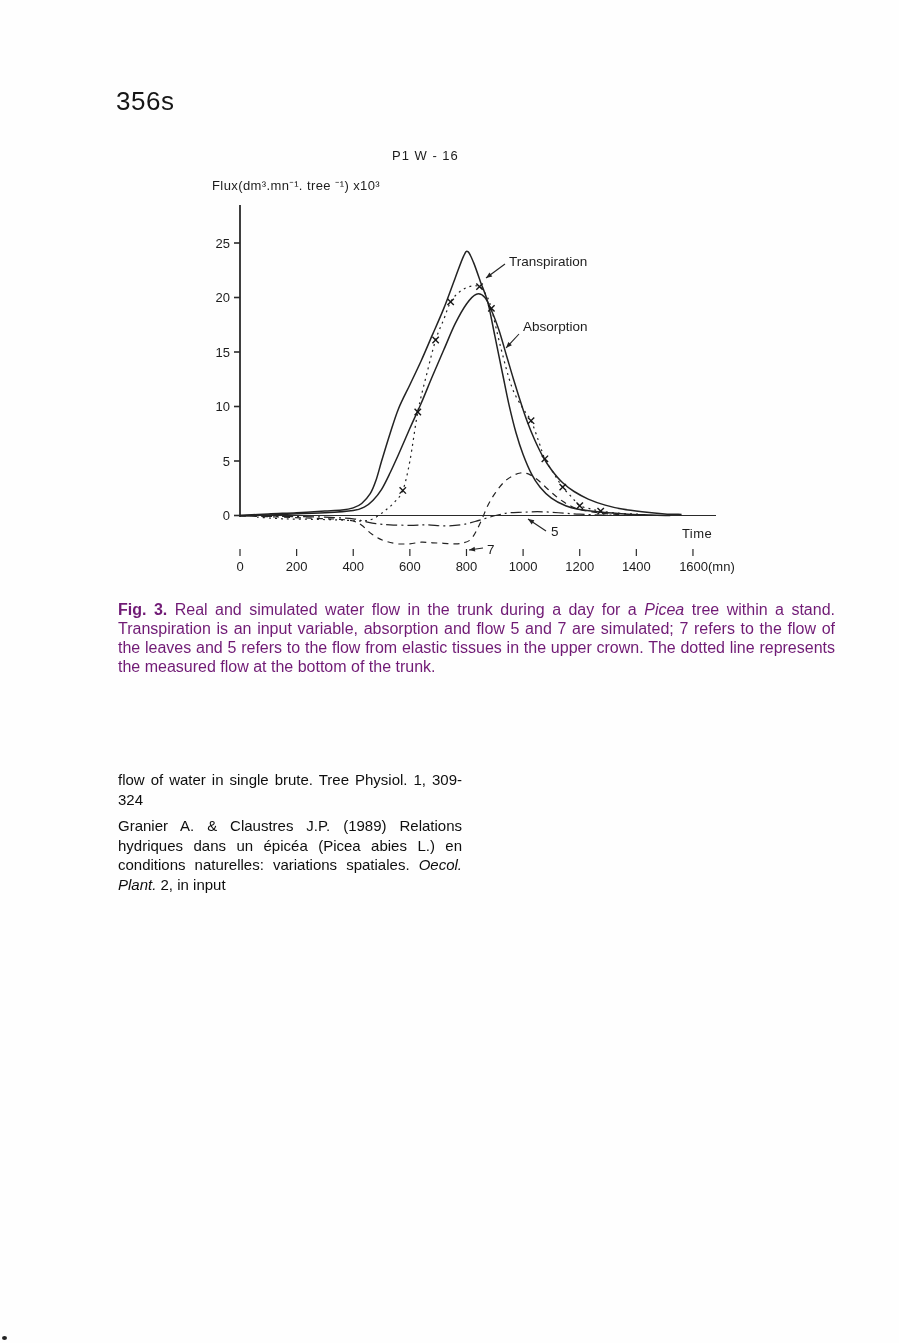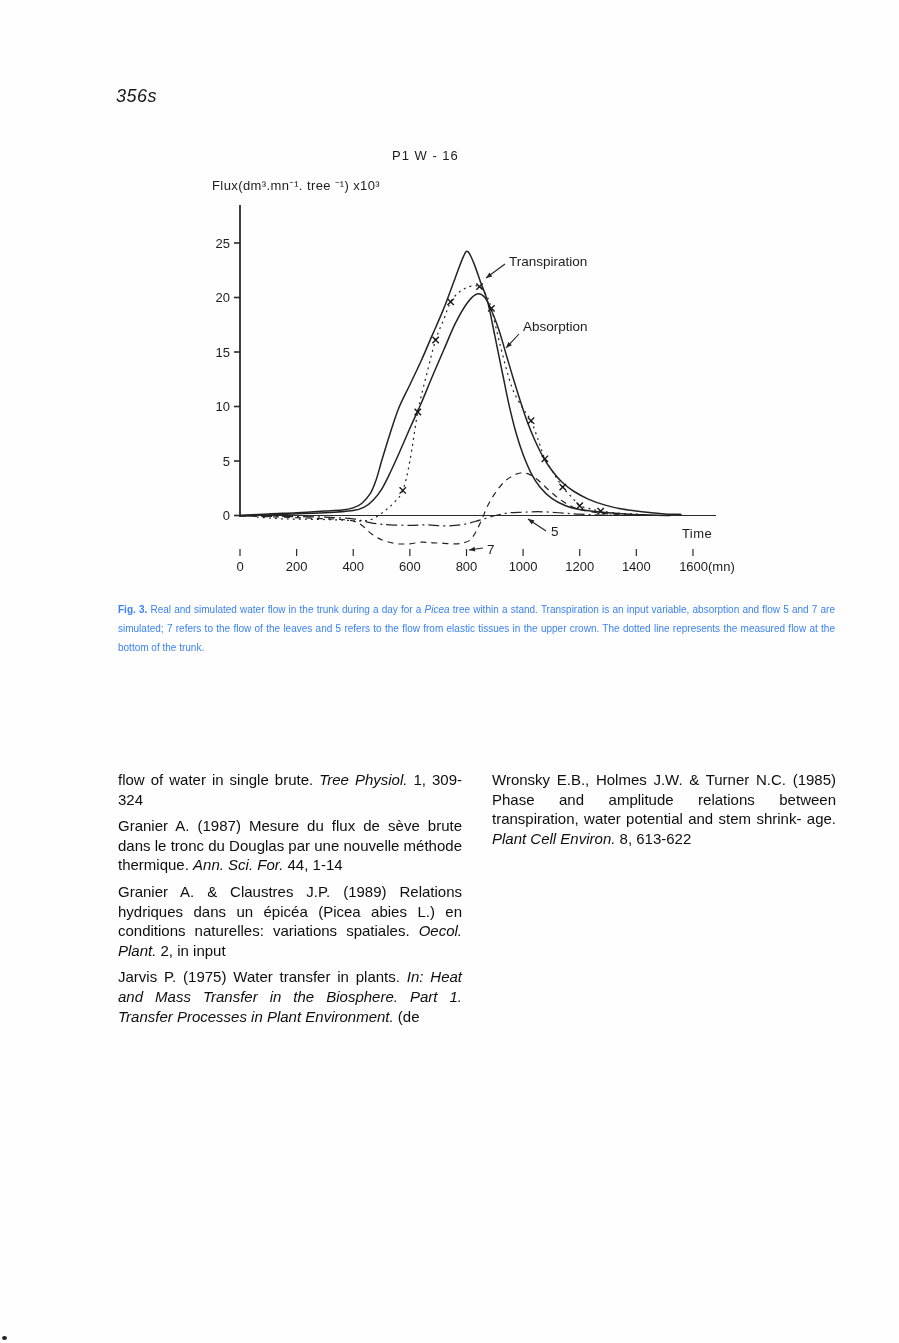--- a/index.html
+++ b/index.html
@@ -1,28 +1,28 @@
 <!DOCTYPE html>
 <html><head>
 <meta charset="utf-8">
 <style>
   html,body{margin:0;padding:0;}
   body{
     width:899px;height:1343px;background:#fefefe;position:relative;
     font-family:"Liberation Sans",sans-serif;color:#111;overflow:hidden;
   }
-  .pagenum{position:absolute;left:116px;top:86px;font-size:18px;letter-spacing:.5px;color:#161616;font-style:italic;}
+  .pagenum{position:absolute;left:116px;top:86px;font-size:26px;letter-spacing:.5px;color:#161616;}
   #chart{position:absolute;left:0;top:0;}
   #chart text{font-family:"Liberation Sans",sans-serif;fill:#1c1c1c;}
   #chart .tick{font-size:13px;}
   #chart .ctitle{font-size:13px;letter-spacing:1px;}
   #chart .clabel{font-size:13px;letter-spacing:.4px;}
   #chart .alabel{font-size:13.5px;}
   .caption{position:absolute;left:118px;top:600px;width:717px;
-    font-size:10px;line-height:19px;text-align:justify;color:#3b82f6;}
+    font-size:16px;line-height:19px;text-align:justify;color:#701a75;}
   .refs{position:absolute;left:118px;top:770px;width:719px;display:flex;gap:30px;}
   .refcol{width:344px;}
   .ref{margin:0 0 7px 0;font-size:15px;line-height:19.6px;text-align:justify;color:#0e0e0e;}
   .botmark{position:absolute;left:2px;top:1336px;width:5px;height:4px;background:#222;border-radius:50%;}
 </style>
 </head>
 <body>
 
 <div class="pagenum">356s</div>
 
@@ -114,23 +114,20 @@
       <text x="487" y="554" class="alabel">7</text>
       <line x1="483" y1="548" x2="469" y2="550" stroke="#232323" stroke-width="1.1"></line>
       <polygon points="469,550 474.6,546.8 475.3,551.5" fill="#232323"></polygon>
     </g>
   </svg>
 
 <div class="caption"><span style="font-weight: bold;">Fig. 3.</span><span> Real and simulated water flow in the trunk during a day for a </span><span style="font-style: italic;">Picea</span><span> tree within a stand. Transpiration is an input variable, absorption and flow 5 and 7 are simulated; 7 refers to the flow of the leaves and 5 refers to the flow from elastic tissues in the upper crown. The dotted line represents the measured flow at the bottom of the trunk.</span></div>
 
 <div class="refs">
   <div class="refcol" id="refs-left">
-      <p class="ref"><span>flow of water in single brute. </span><span style="font-style: italic;">Tree Physiol.</span><span> 1, 309-324</span></p>
-      <p class="ref"><span>Granier A. (1987) Mesure du flux de sève brute dans le tronc du Douglas par une nouvelle méthode thermique. </span><span style="font-style: italic;">Ann. Sci. For.</span><span> 44, 1-14</span></p>
+      <p class="ref"><span>flow of water in single brute. </span><span style="">Tree Physiol.</span><span> 1, 309-324</span></p>
       <p class="ref"><span>Granier A. &amp; Claustres J.P. (1989) Relations hydriques dans un épicéa (</span><span style="">Picea abies</span><span> L.) en conditions naturelles: variations spatiales. </span><span style="font-style: italic;">Oecol. Plant.</span><span> 2, in input</span></p>
-      <p class="ref"><span>Jarvis P. (1975) Water transfer in plants. </span><span style="font-style: italic;">In: Heat and Mass Transfer in the Biosphere. Part 1. Transfer Processes in Plant Environment.</span><span> (de</span></p>
     </div>
   <div class="refcol" id="refs-right">
-      <p class="ref"><span>Wronsky E.B., Holmes J.W. &amp; Turner N.C. (1985) Phase and amplitude relations between transpiration, water potential and stem shrink- age. </span><span style="font-style: italic;">Plant Cell Environ.</span><span> 8, 613-622</span></p>
     </div>
 </div>
 
 <div class="botmark"></div>
 
 </body></html>

